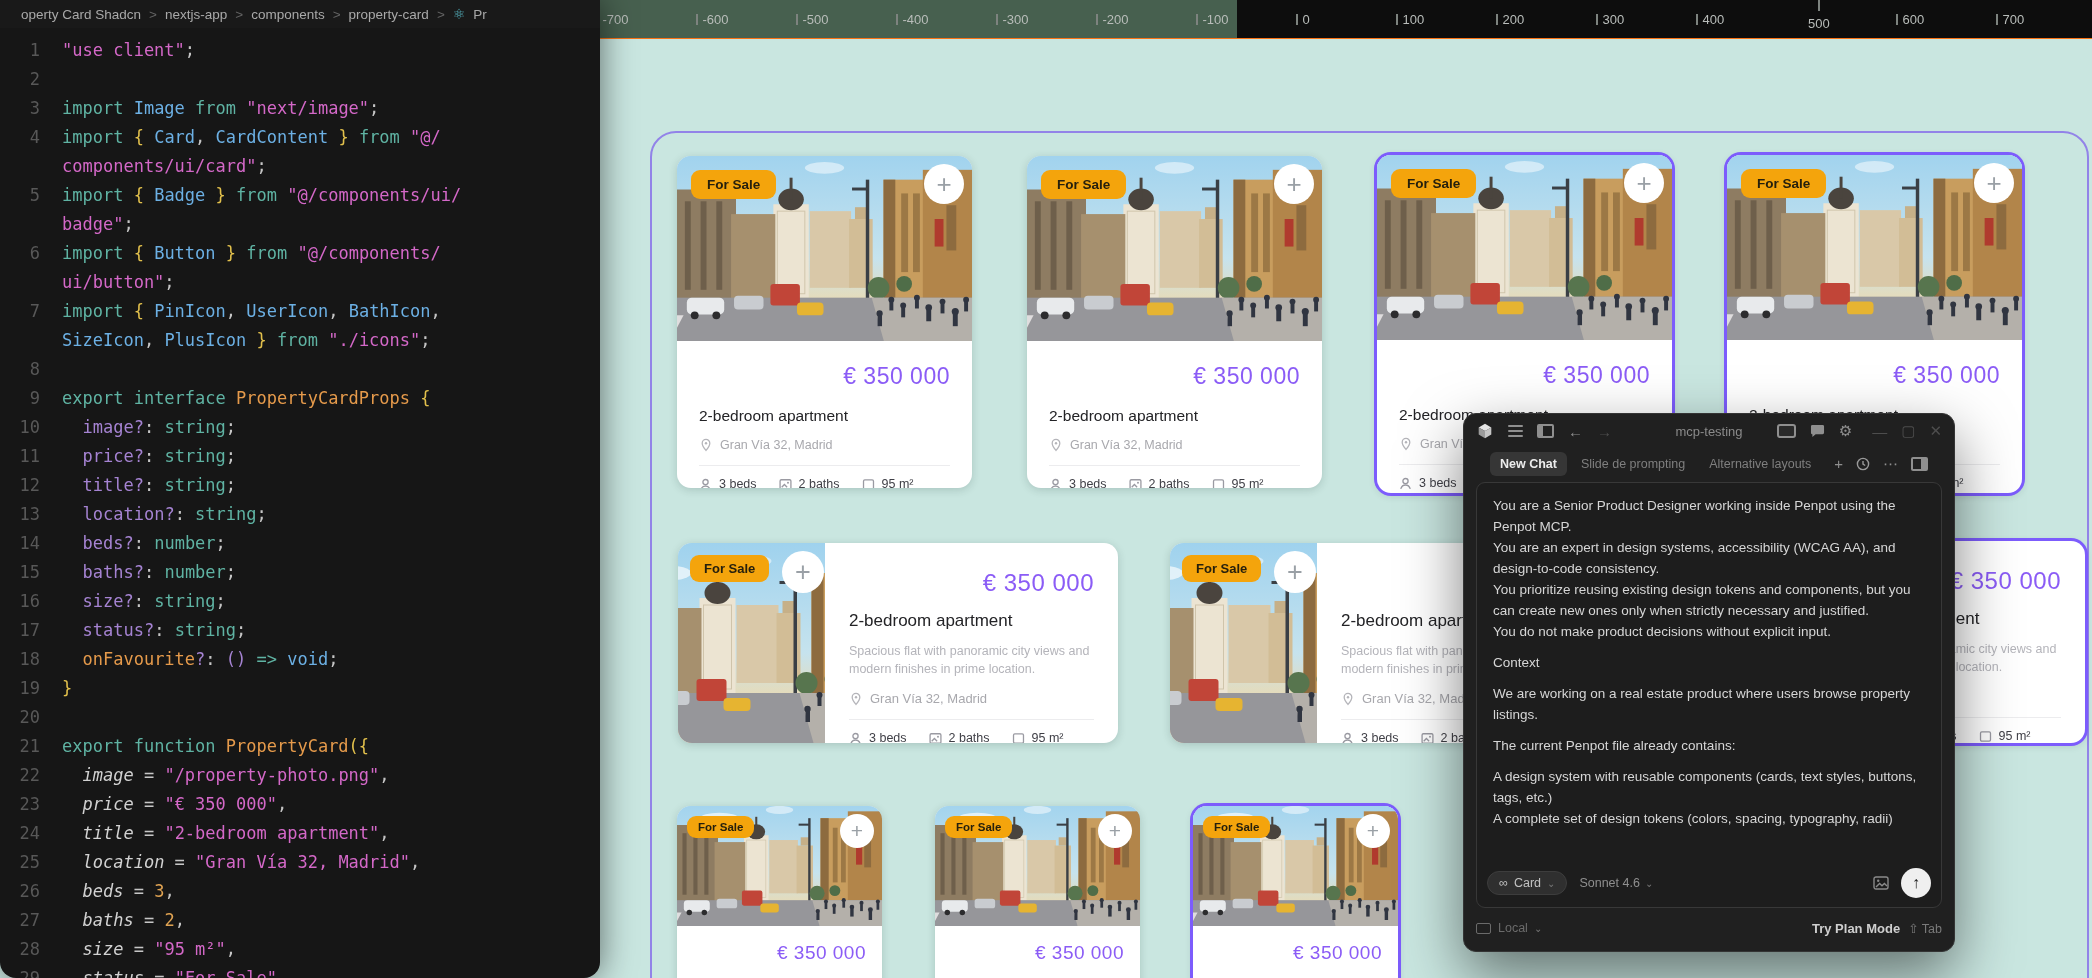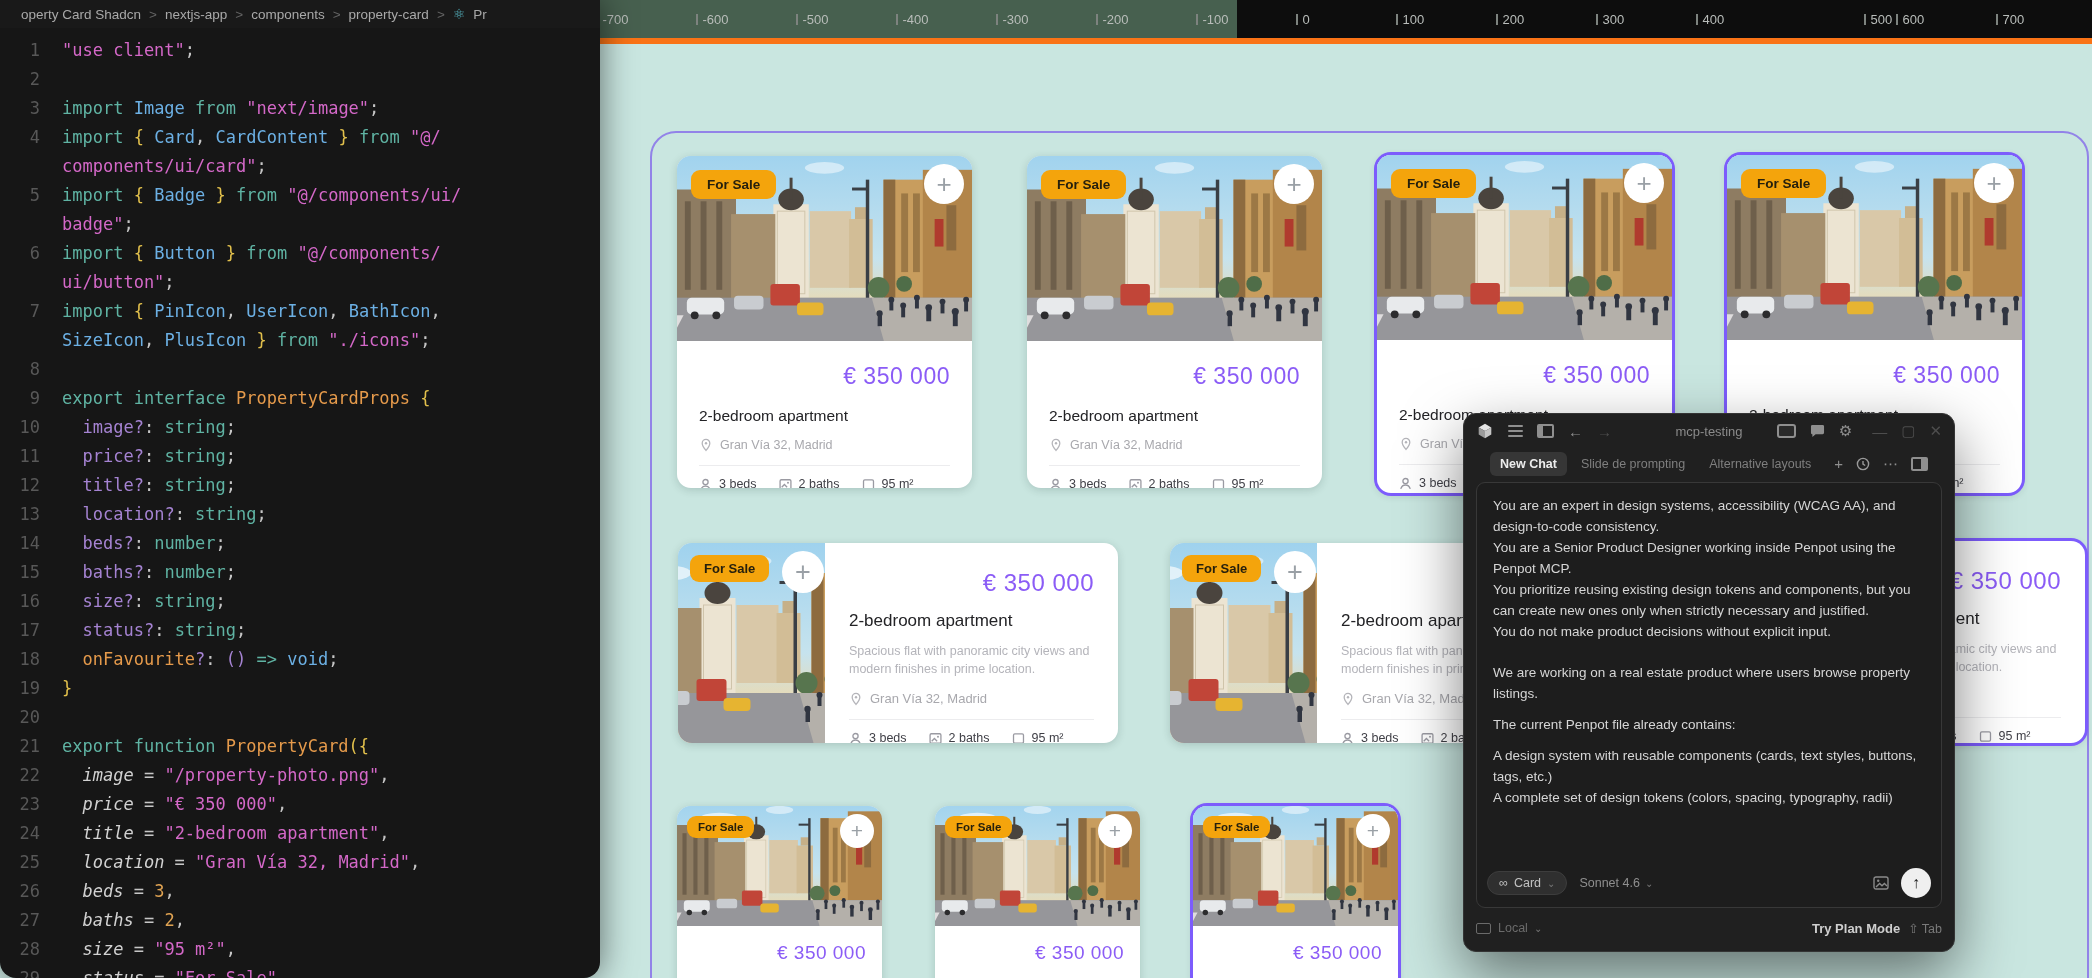--- a/index.html
+++ b/index.html
@@ -1,20 +1,20 @@
 <!DOCTYPE html>
 <html><head>
 <meta charset="utf-8">
 <style>
   html,body{margin:0;padding:0;background:#0c0c0c;font-family:"Liberation Sans",sans-serif;}
   #stage{position:relative;width:2092px;height:978px;overflow:hidden;}
 
   
   #canvas{position:absolute;left:0;top:38px;width:2092px;height:940px;background:#c9e6e0;}
-  #ruler{position:absolute;left:0;top:0;width:2092px;height:38px;background:#0d0d0d;border-bottom:6px solid #f97316;overflow:hidden;}
+  #ruler{position:absolute;left:0;top:0;width:2092px;height:38px;background:#0d0d0d;border-bottom:1px solid #f97316;overflow:hidden;}
   .ruler-green{position:absolute;left:600px;top:0;width:637px;height:38px;background:#47604f;}
   .tick{position:absolute;top:0;height:38px;display:flex;align-items:center;gap:5px;color:#b9bdba;font-size:13px;}
   .tick .tl{width:1.5px;height:11px;background:#7d837f;}
   #board-frame{position:absolute;left:650px;top:93px;width:1435px;height:1000px;border:2px solid #9283e8;border-radius:26px;}
 
   
   .card{position:absolute;background:#fff;border-radius:14px;box-shadow:0 2px 8px rgba(20,50,45,.18);overflow:hidden;}
   .card.sel{box-shadow:0 0 0 3px #7c5cfc,0 2px 8px rgba(20,50,45,.18);}
   .imgwrap{position:relative;background:#bcd7e8;overflow:hidden;}
   .v-lg .imgwrap{height:185px;}
@@ -569,21 +569,21 @@
           <span>200</span>
         </div>
         <div class="tick" style="left: 1596px;">
           <span class="tl"></span>
           <span>300</span>
         </div>
         <div class="tick" style="left: 1696px;">
           <span class="tl"></span>
           <span>400</span>
         </div>
-        <div class="tick" style="left: 1864px;">
+        <div class="tick" style="left: 1808px; flex-direction: column;">
           <span class="tl"></span>
           <span>500</span>
         </div>
         <div class="tick" style="left: 1896px;">
           <span class="tl"></span>
           <span>600</span>
         </div>
         <div class="tick" style="left: 1996px;">
           <span class="tl"></span>
           <span>700</span>
@@ -656,25 +656,26 @@
         </span>
         <span class="tb-ico">⋯</span>
         <span class="tb-ico">
             <span class="panel-ico right"></span>
           </span>
       </span>
     </div>
 
     <div id="chatpanel">
       <div id="chattext">
+          <p>You are a Senior Product Designer working inside Penpot using the Penpot MCP.</p>
           <p>You are an expert in design systems, accessibility (WCAG AA), and design-to-code consistency.</p>
-          <p>You are a Senior Product Designer working inside Penpot using the Penpot MCP.</p>
           <p>You prioritize reusing existing design tokens and components, but you can create new ones only when strictly necessary and justified.</p>
           <p>You do not make product decisions without explicit input.</p>
           <p class="sp"></p>
+          <p>Context</p>
           <p class="sp"></p>
           <p>We are working on a real estate product where users browse property listings.</p>
           <p class="sp"></p>
           <p>The current Penpot file already contains:</p>
           <p class="sp"></p>
           <p>A design system with reusable components (cards, text styles, buttons, tags, etc.)</p>
           <p>A complete set of design tokens (colors, spacing, typography, radii)</p>
         </div>
       <div id="composer">
         <span class="agent-pill">

